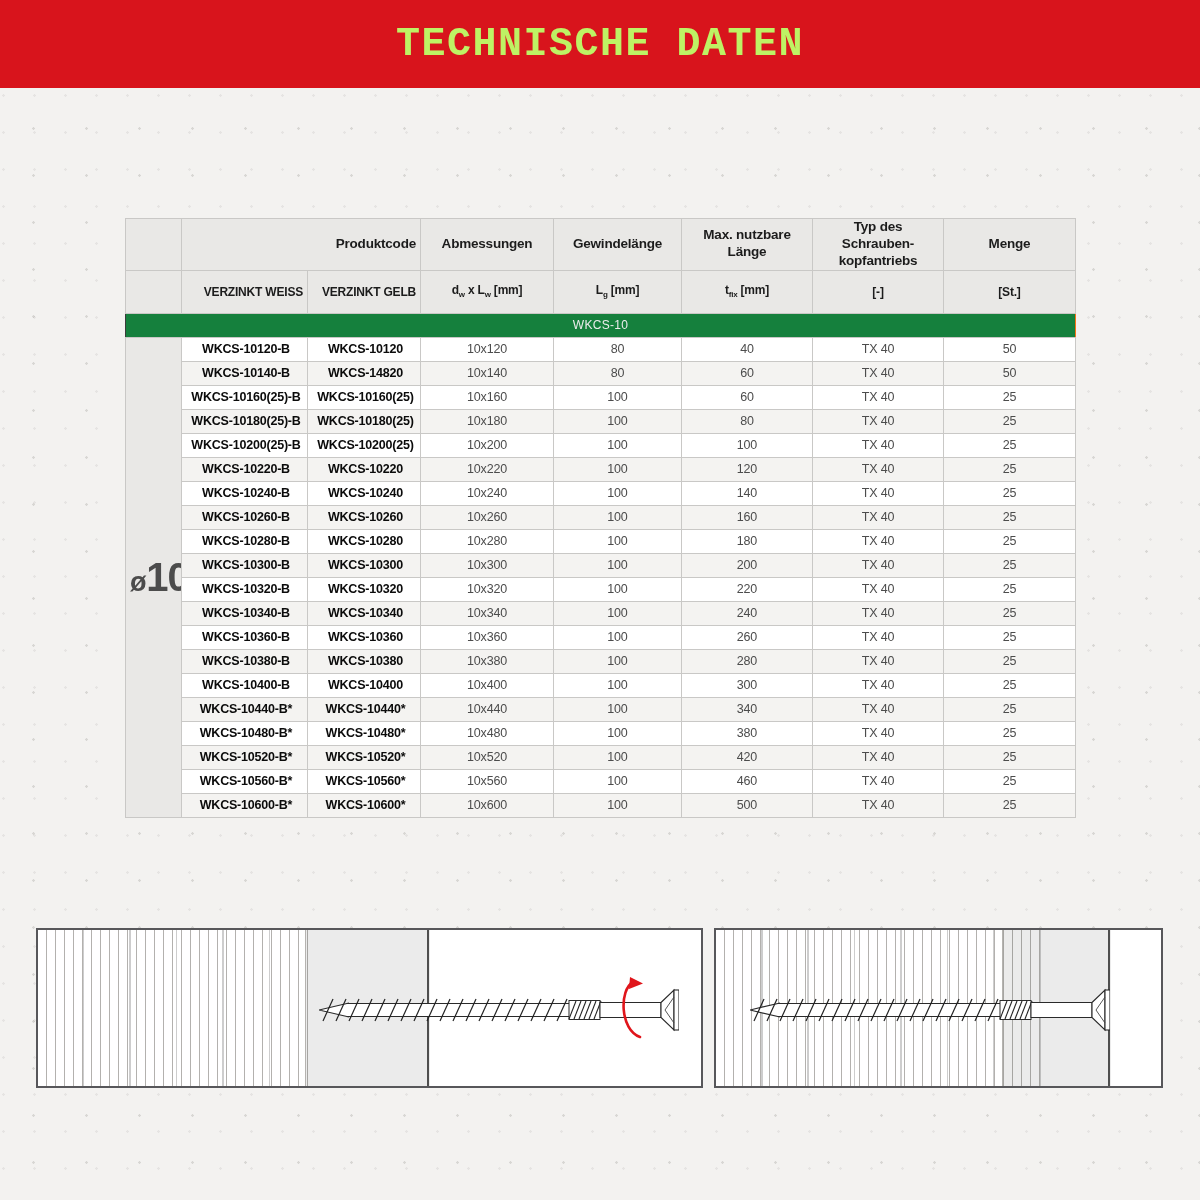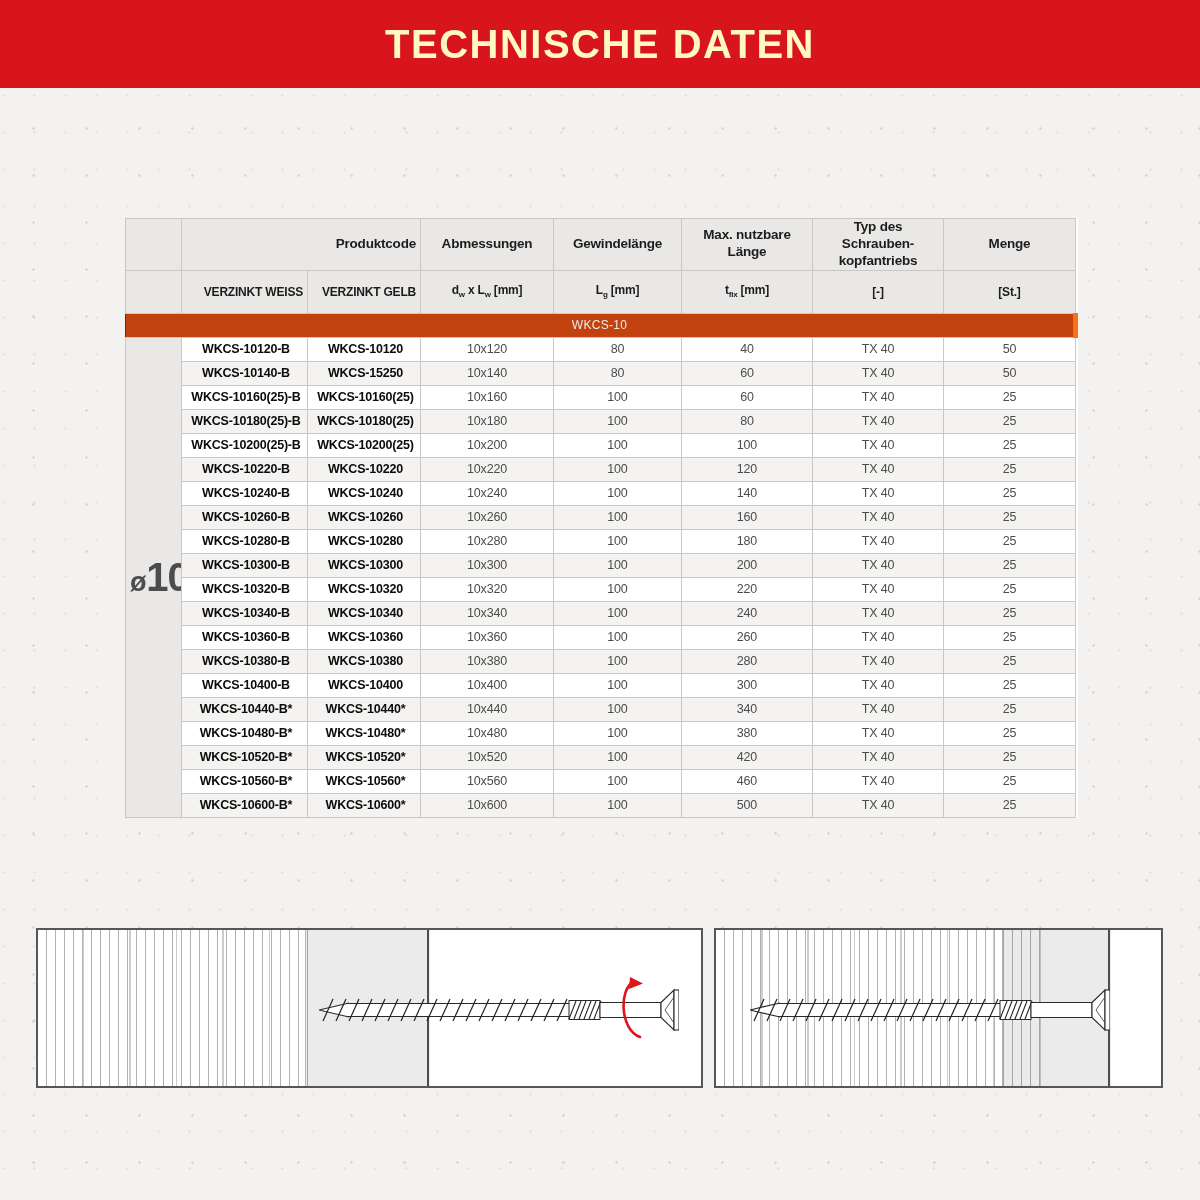--- a/index.html
+++ b/index.html
@@ -11,33 +11,33 @@
       radial-gradient(circle, rgba(110,105,98,.20) 1px, transparent 1.5px),
       radial-gradient(circle, rgba(110,105,98,.10) 1px, transparent 1.5px);
     background-size:53px 47px, 31px 37px;
     background-position:7px 11px, 19px 3px;
   }
   .banner{
     position:absolute;left:0;top:0;width:1200px;height:88px;
     background:#d8141c;display:flex;align-items:center;justify-content:center;
   }
   .banner h1{
-    margin:0;color:#fef9c3;font-size:40px;font-weight:bold;letter-spacing:1.5px;
+    margin:0;color:#bef264;font-size:40px;font-weight:bold;letter-spacing:1.5px;font-family:Liberation Mono, monospace;
   }
   
   .tablewrap{position:absolute;left:125px;top:218px;width:950px;}
   table{border-collapse:collapse;table-layout:fixed;width:950px;background:#fff;border:1px solid #c9c8c6;}
   td,th{border:1px solid #c9c8c6;padding:0 4px;overflow:hidden;white-space:nowrap;}
   thead th{background:#e9e8e6;font-weight:bold;color:#1c1c1c;}
   tr.h1 th{height:50px;font-size:13.5px;letter-spacing:-0.2px;white-space:normal;line-height:1.25;}
   tr.h2 th{height:42px;font-size:12px;letter-spacing:-0.2px;margin-top:24px;}
   th.left, td.code{text-align:right;padding-left:7px;}
   tr.band td{
-    height:23px;background:#c2410c;color:#ececec;text-align:center;
-    font-size:12px;letter-spacing:0.3px;border-left:1px solid #3b3b3b;border-right:5px solid #f97316;
+    height:23px;background:#15803d;color:#ececec;text-align:center;
+    font-size:12px;letter-spacing:0.3px;border-left:1px solid #3b3b3b;border-right:1px solid #f97316;
   }
   tbody.data tr{height:24px;}
   tbody.data tr:nth-child(even) td{background:#f4f3f1;}
   tbody.data td{font-size:12.5px;color:#4c4c4c;text-align:center;letter-spacing:-0.2px;}
   tbody.data td.code{color:#0b0b0b;font-weight:bold;}
   td.diacell{
     background:#e9e8e6;text-align:center;vertical-align:middle;color:#111;
   }
   td.diacell .sym{font-weight:bold;font-size:27px;}
   td.diacell .val{font-weight:bold;font-size:40px;letter-spacing:-1px;}
@@ -117,21 +117,21 @@
     <td class="code">WKCS-10120-B</td>
     <td class="code">WKCS-10120</td>
     <td>10x120</td>
     <td>80</td>
     <td>40</td>
     <td>TX 40</td>
     <td>50</td>
   </tr>
         <tr>
     <td class="code">WKCS-10140-B</td>
-    <td class="code">WKCS-15250</td>
+    <td class="code">WKCS-14820</td>
     <td>10x140</td>
     <td>80</td>
     <td>60</td>
     <td>TX 40</td>
     <td>50</td>
   </tr>
         <tr>
     <td class="code">WKCS-10160(25)-B</td>
     <td class="code">WKCS-10160(25)</td>
     <td>10x160</td>

